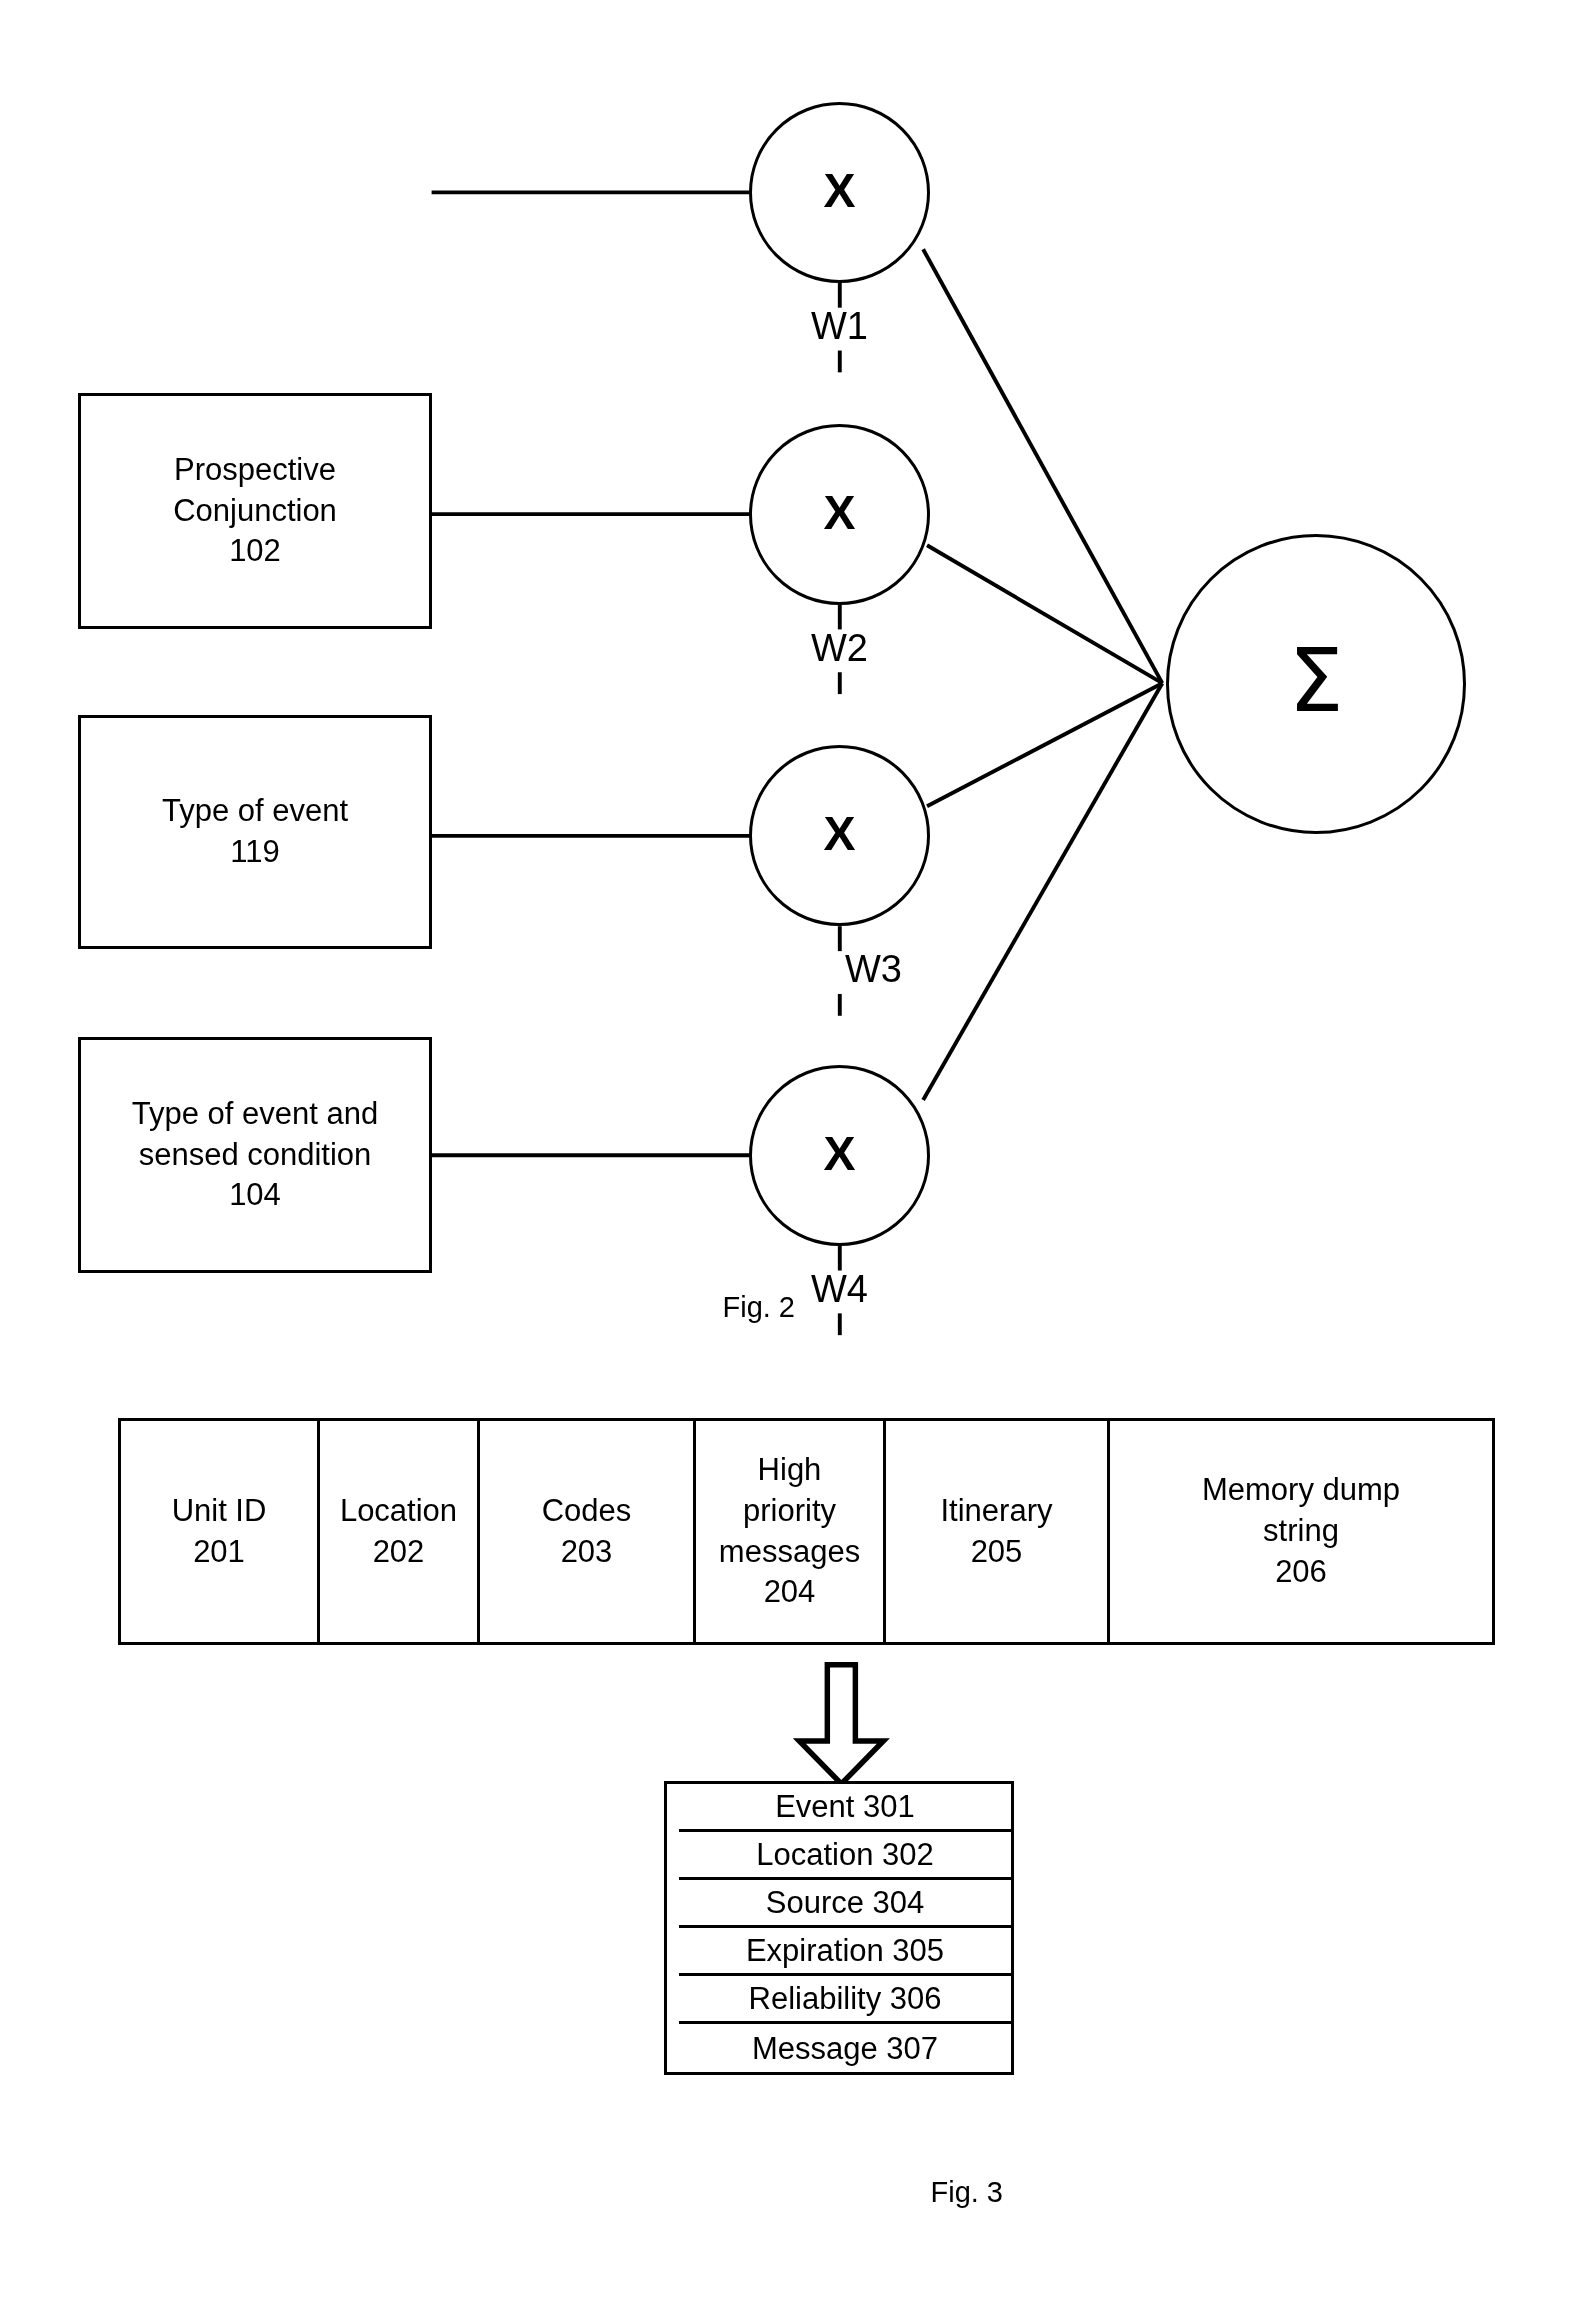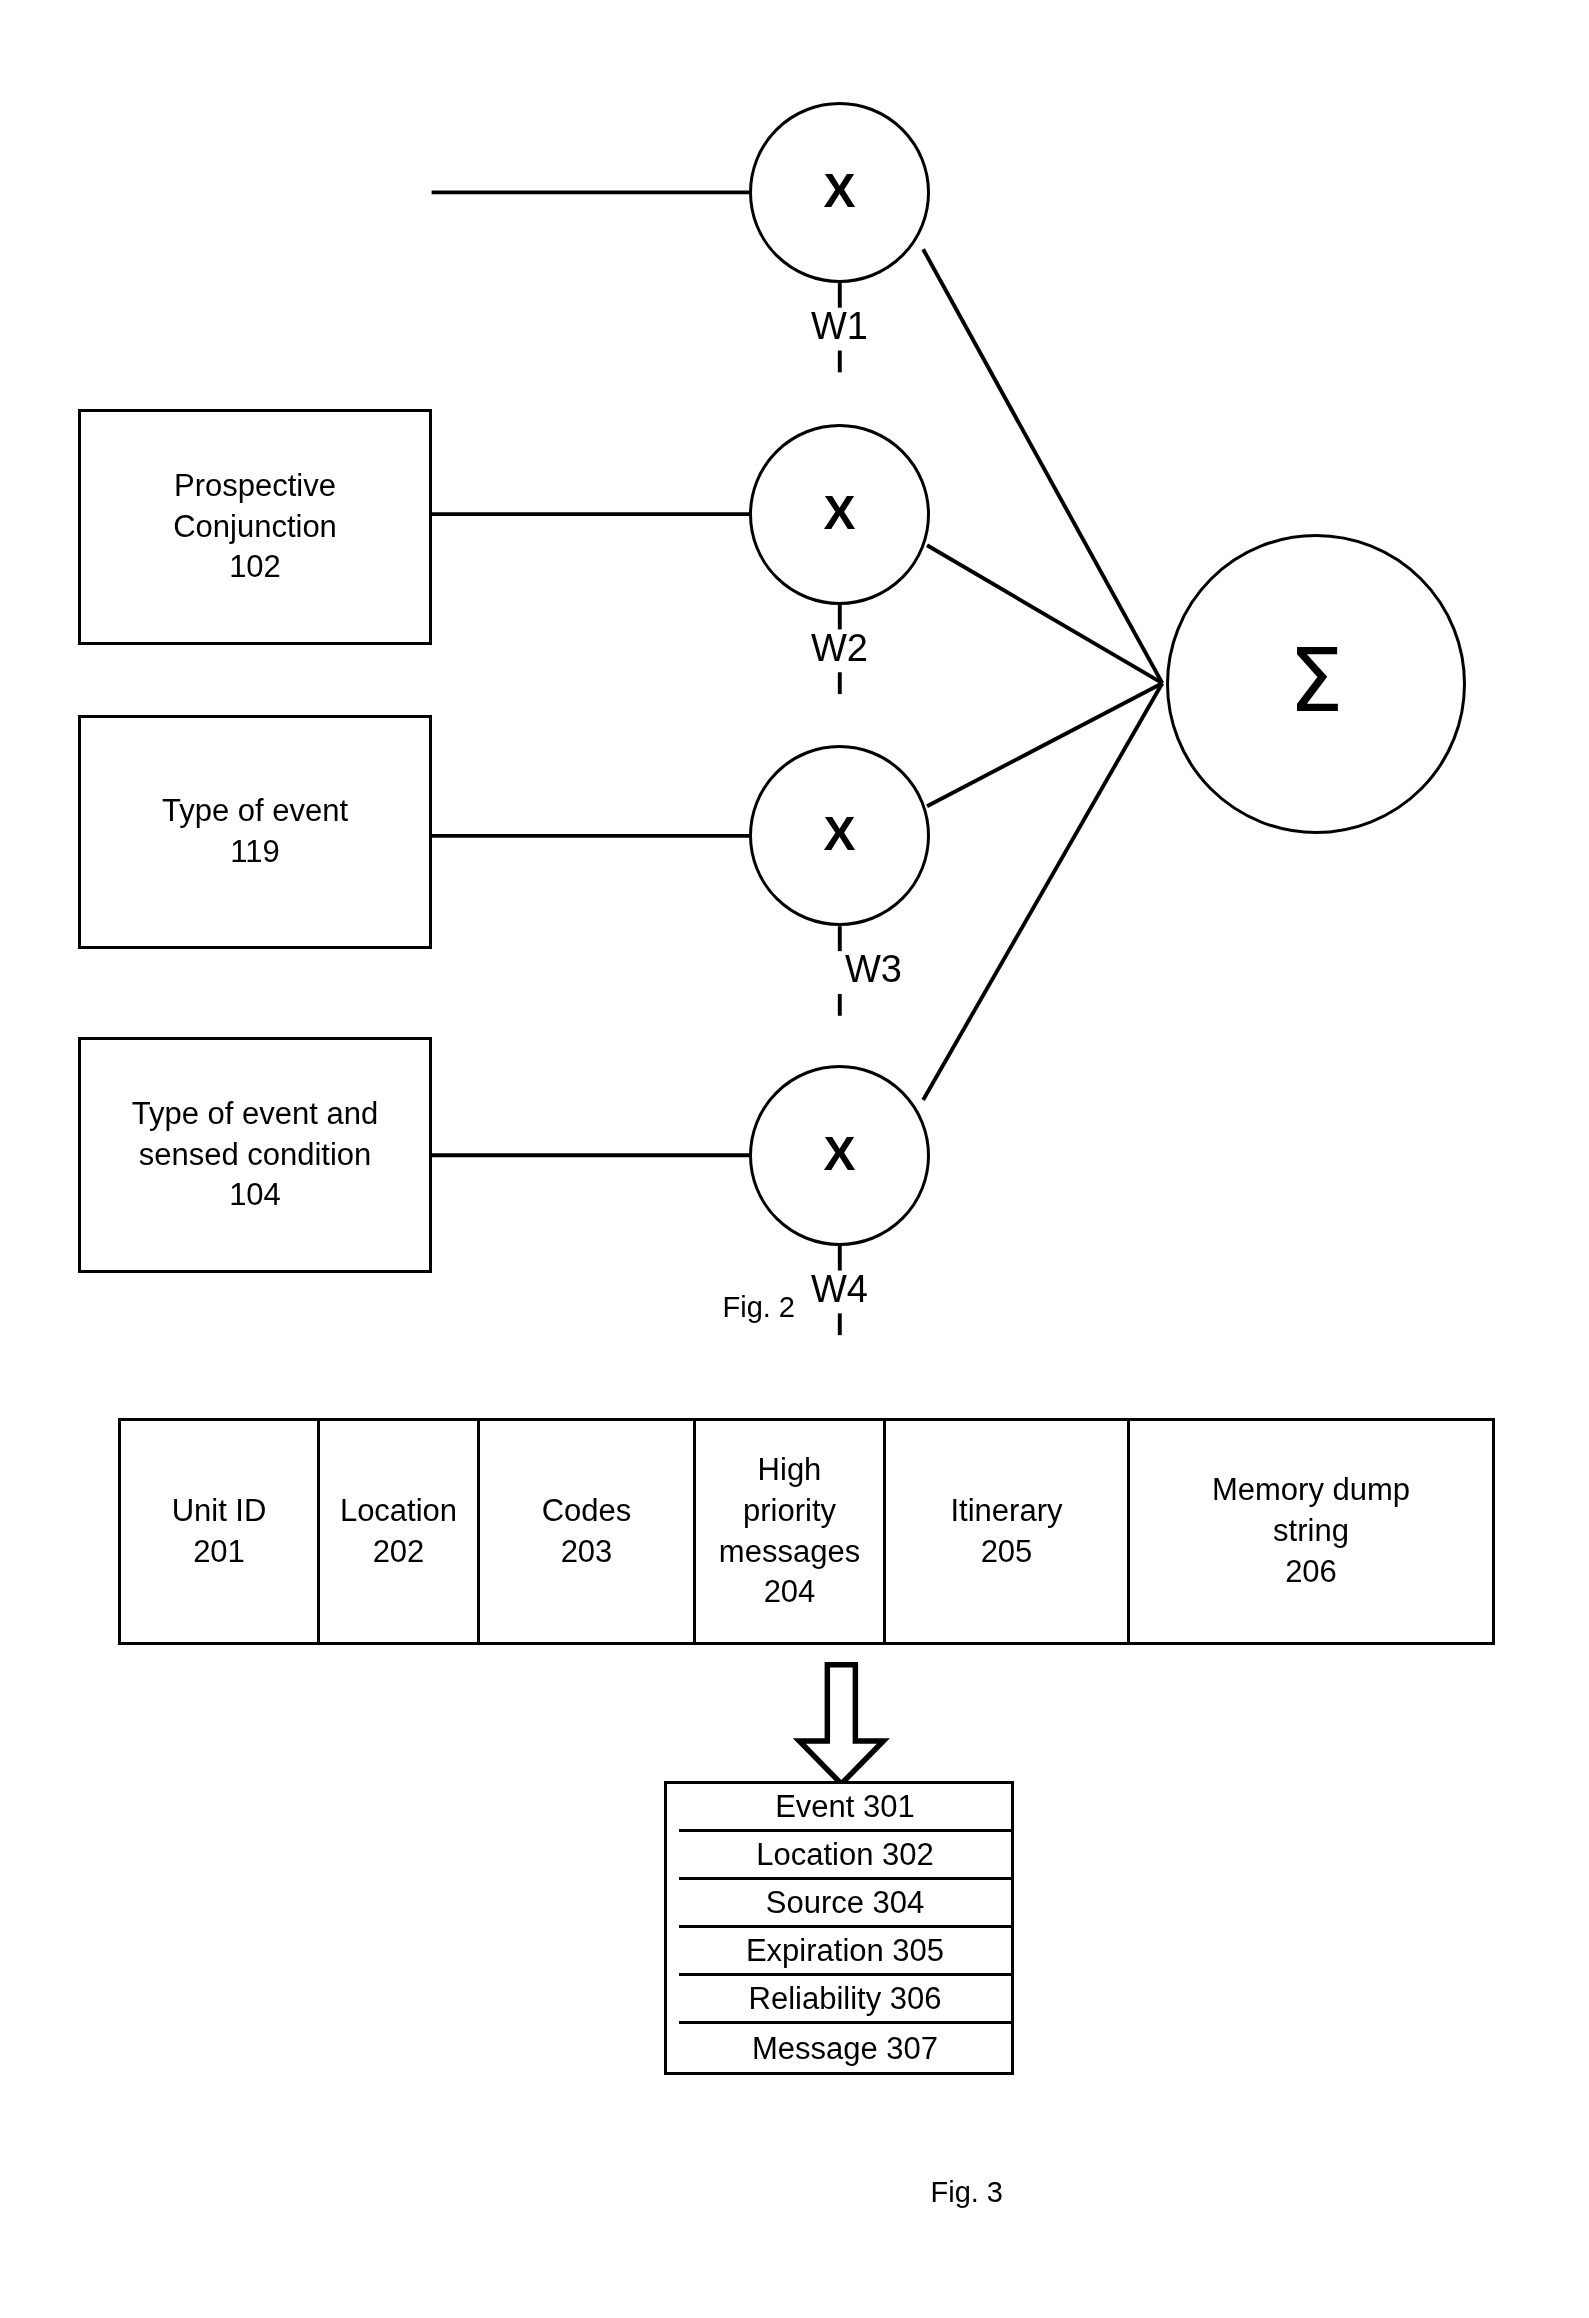--- a/index.html
+++ b/index.html
@@ -40,21 +40,21 @@
     justify-content: center;
     text-align: center;
   }
   .input-box .box-text {
     font-size: 31px;
     line-height: 1.32;
     white-space: pre-line;
     letter-spacing: 0px;
   }
   #box-101 { left: 78px;  top: 78px;  width: 354px; height: 225px; }
-  #box-102 { left: 78px;  top: 393px;  width: 354px; height: 236px; margin-top: 16px; }
+  #box-102 { left: 78px;  top: 393px;  width: 354px; height: 236px; }
   #box-103 { left: 78px;  top: 715px;  width: 354px; height: 234px; }
   #box-104 { left: 78px;  top: 1037px; width: 354px; height: 236px; }
 
   
   .op-circle {
     position: absolute;
     border: 3.9px solid #000000;
     border-radius: 50%;
     background: #ffffff;
     box-sizing: border-box;
@@ -229,21 +229,21 @@
     <div class="rec-cell" style="width:199px">Unit ID
 201</div>
     <div class="rec-cell" style="width:160px">Location
 202</div>
     <div class="rec-cell" style="width:216px">Codes
 203</div>
     <div class="rec-cell" style="width:190px">High
 priority
 messages
 204</div>
-    <div class="rec-cell" style="width:244px">Itinerary
+    <div class="rec-cell" style="width:224px">Itinerary
 205</div>
     <div class="rec-cell" style="flex:1">Memory dump
 string
 206</div>
   </div>
 
   <div id="field-list">
     <div class="field-row">Event 301</div>
     <div class="field-row">Location 302</div>
     <div class="field-row">Source 304</div>

